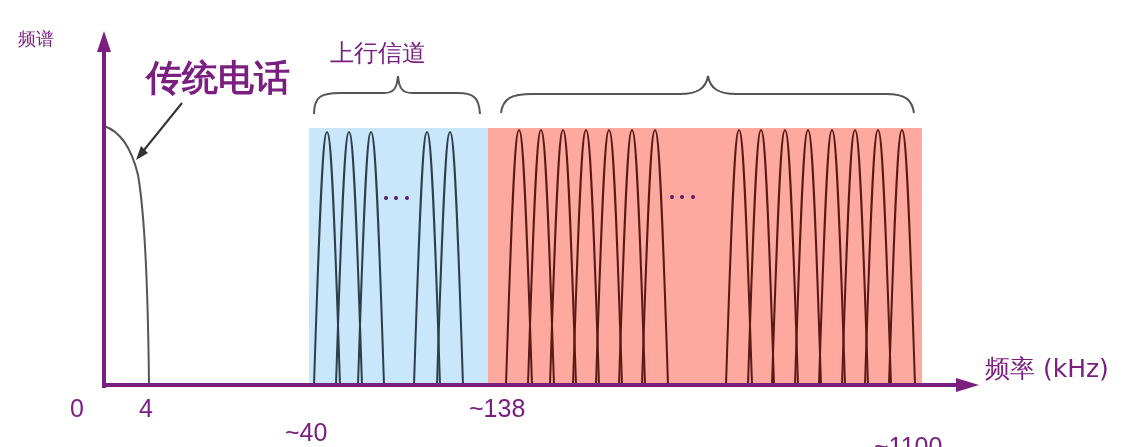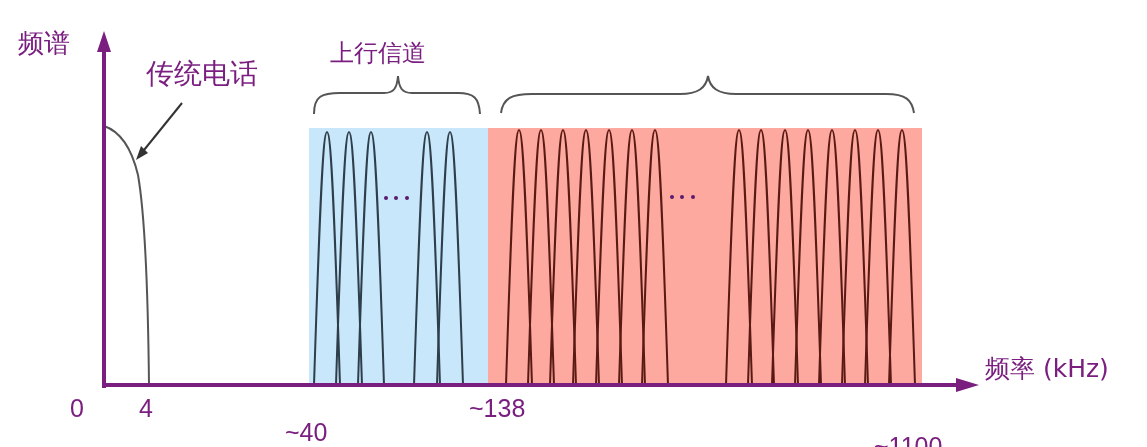--- a/index.html
+++ b/index.html
@@ -1,20 +1,20 @@
 <!DOCTYPE html>
 <html><head>
   <meta charset="utf-8">
   <style>
     html, body { margin: 0; padding: 0; background: #ffffff; }
     body { width: 1147px; height: 447px; overflow: hidden; position: relative; font-family: "DejaVu Sans", "Liberation Sans", sans-serif; }
     #diagram { position: absolute; left: 0; top: 0; width: 1147px; height: 447px; }
     .lbl { position: absolute; color: #7a1f80; white-space: nowrap; line-height: 1; }
-    .axis-y-title { left: 18px; top: 30px; font-size: 26px; }
-    .phone-label { left: 146px; top: 60px; font-size: 28px; }
+    .axis-y-title { left: 18px; top: 30px; font-size: 18px; }
+    .phone-label { left: 146px; top: 60px; font-size: 36px; font-weight: bold; }
     .up-label { left: 330px; top: 41px; font-size: 24px; }
     .down-label { left: 643px; top: 41px; font-size: 28px; }
     .x-title { left: 985px; top: 356px; font-size: 25px; }
     .tick { top: 396px; font-size: 25px; font-family: "Liberation Sans", sans-serif; }
     .t0 { left: 70px; }
     .t4 { left: 139px; }
     .t40 { left: 285px; margin-top: 24px; }
     .t138 { left: 433px; margin-left: 36px; }
     .t1100 { left: 874px; margin-top: 38px; }
   </style>

